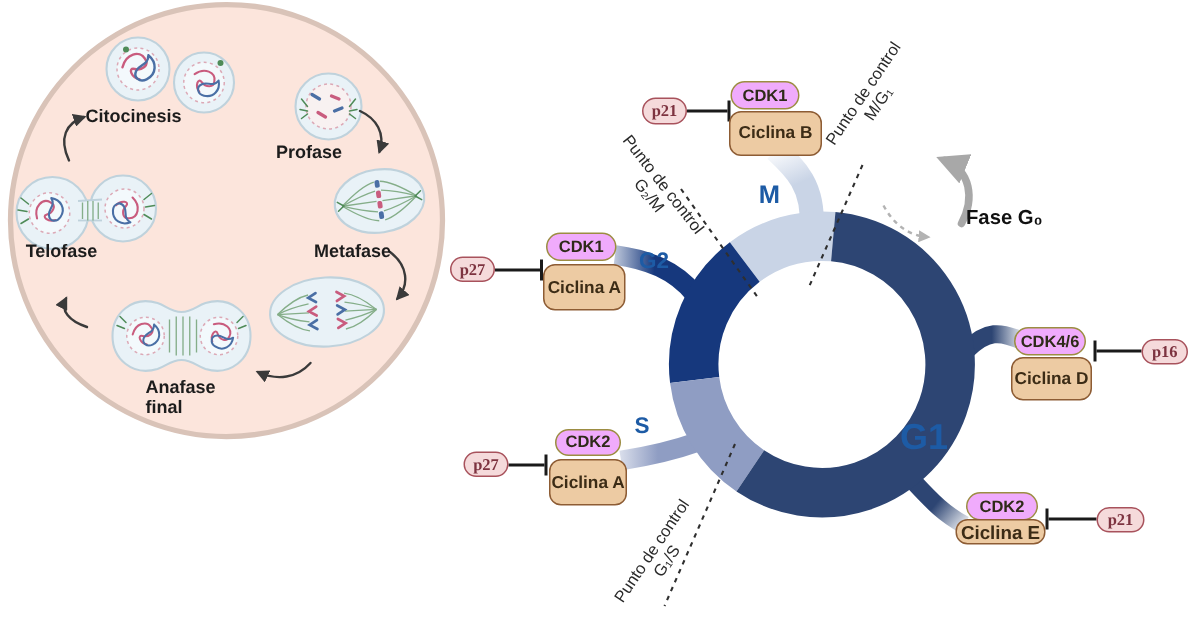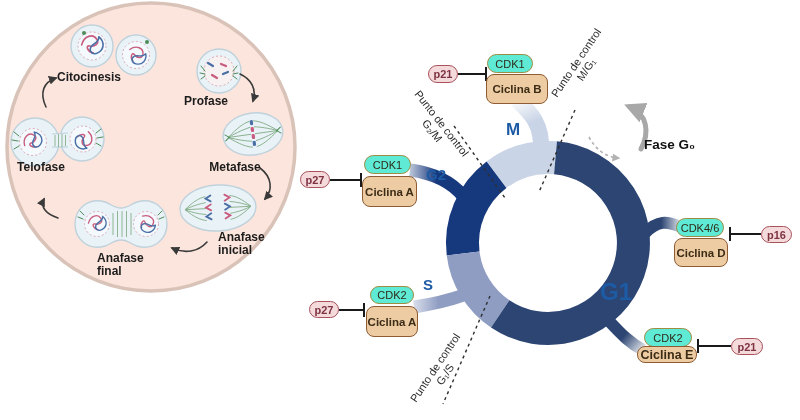--- a/index.html
+++ b/index.html
@@ -17,27 +17,27 @@
 
   
   .ring-label{position:absolute;transform:translate(-50%,-50%);font-weight:bold;color:#1d5ba5;}
   .checkpoint{position:absolute;font-size:11px;color:#2a2a2a;text-align:center;line-height:12px;
     white-space:nowrap;transform-origin:center;}
   .g0-label{position:absolute;font-size:13.5px;font-weight:bold;color:#111;white-space:nowrap;}
 
   
   .cdk,.cyc,.inh{position:absolute;display:flex;align-items:center;justify-content:center;
     box-sizing:border-box;white-space:nowrap;}
-  .cdk{background:#5eead4;border:1.8px solid #9c8d42;border-radius:10px;
-    font-size:11px;font-weight:400;color:#2e2a18;z-index:1;}
+  .cdk{background:#f0abfc;border:1.8px solid #9c8d42;border-radius:10px;
+    font-size:11px;font-weight:700;color:#2e2a18;z-index:1;}
   .cyc{background:#edcba3;border:1.8px solid #8d5c34;border-radius:8px;
     font-size:11.5px;font-weight:600;color:#3c2c16;z-index:2;}
   .cyc.big{font-size:12.5px;font-weight:700;}
   .inh{background:#f5dadb;border:1.8px solid #a8525c;border-radius:9px;
-    font-size:11px;font-weight:600;color:#7d3340;z-index:1;}
+    font-size:11px;font-weight:600;color:#7d3340;z-index:1;font-family:Liberation Serif, serif;}
 </style>
 </head>
 <body>
 
 <div class="stage">
 
   <svg class="bg" width="800" height="420" viewBox="0 0 800 420">
     <defs>
       <marker id="ah" viewBox="0 0 10 10" refX="8" refY="5" markerWidth="5.5" markerHeight="5.5" orient="auto-start-reverse">
         <path d="M0,0 L10,5 L0,10 z" fill="#3a3a3a"></path>
@@ -258,21 +258,20 @@
             <line x1="731" y1="346" x2="699" y2="346"></line>
             <line x1="698" y1="339" x2="698" y2="353"></line>
           </g>
       </g>
     </g>
   </svg>
 
   <div class="phase-label" style="left:89px;top:77px;">Citocinesis</div>
   <div class="phase-label" style="left:206px;top:101px;">Profase</div>
   <div class="phase-label" style="left:235px;top:167px;">Metafase</div>
-  <div class="phase-label wrap" style="left:218px;top:231px;">Anafase inicial</div>
   <div class="phase-label wrap" style="left:97px;top:252px;">Anafase final</div>
   <div class="phase-label" style="left:41px;top:167px;">Telofase</div>
 
   <div class="ring-label" style="left:513px;top:130px;font-size:17px;">M</div>
   <div class="ring-label" style="left:436px;top:174px;font-size:15px;">G2</div>
   <div class="ring-label" style="left:428px;top:284px;font-size:15px;">S</div>
   <div class="ring-label" style="left:616px;top:292px;font-size:24px;">G1</div>
   <div class="g0-label" style="left:644px;top:101px;margin-top:36px;">Fase G₀</div>
 
   <div class="checkpoint" style="left:437px;top:127px;transform:translate(-50%,-50%) rotate(52deg);">

